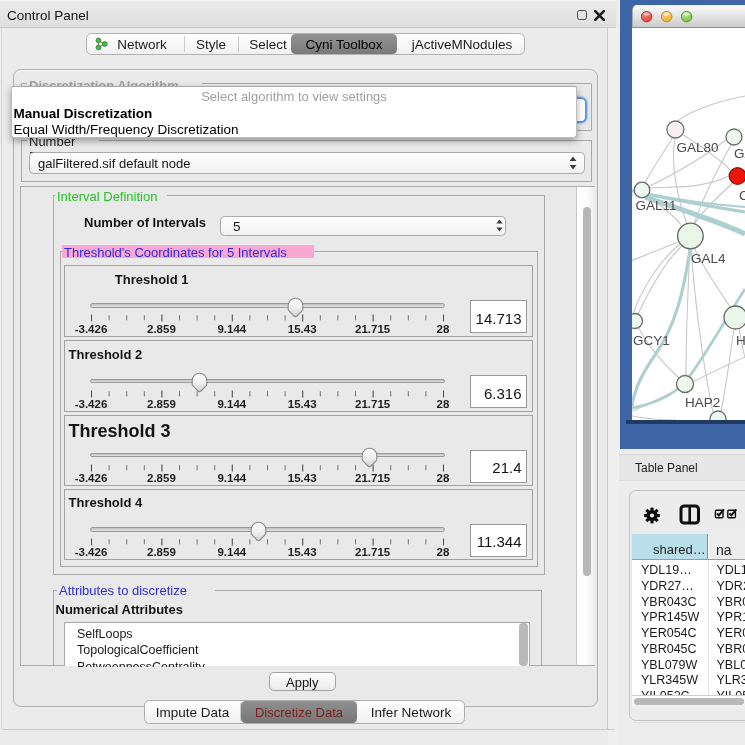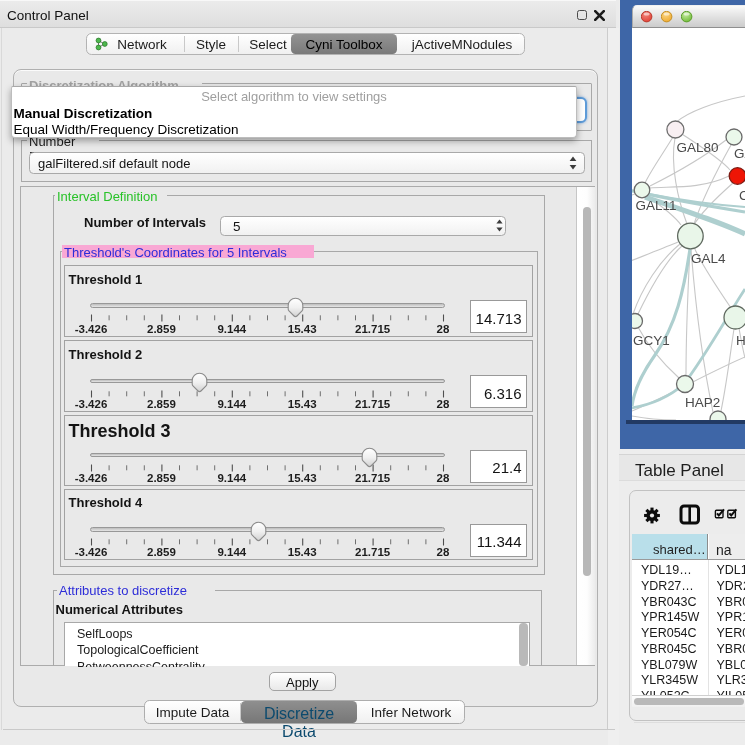--- a/index.html
+++ b/index.html
@@ -53,21 +53,21 @@
 <div class="abs" style="left:84px;top:215px;width:150px;height:14px;font-size:13px;font-weight:bold;color:#141414;">Number of Intervals</div>
 <div class="abs" style="left:220px;top:216px;width:285.5px;height:20px;background:linear-gradient(#ffffff,#f1f1f1);border:1px solid #a9a9a9;border-radius:4.5px;"></div>
 <div class="abs" style="left:233px;top:219px;width:30px;height:15px;font-size:13.5px;color:#141414;">5</div>
 <svg class="abs" style="left:494px;top:218px;" width="11" height="15" viewBox="0 0 11 15">
     <path d="M5.5,1.5 L8.6,5.5 L2.4,5.5 Z" fill="#3c3c3c"></path>
     <path d="M5.5,13.5 L8.6,9.5 L2.4,9.5 Z" fill="#3c3c3c"></path>
   </svg>
 <div class="abs" style="left:59.5px;top:250.5px;width:478.5px;height:316px;border:1px solid #a8a8a8;"></div>
 <div class="abs" style="left:62px;top:244.5px;width:252px;height:13px;background:#f9a8d4;padding:0 2px;font-size:13px;color:#2d2dd8;">Threshold's Coordinates for 5 Intervals</div>
 <div class="abs" style="left:64px;top:265.2px;width:468.5px;height:71.5px;border:1px solid #a2a2a2;"></div>
-<div class="abs" style="left:68.5px;top:271.7px;width:120px;height:14px;font-size:13px;font-weight:bold;color:#141414;">Threshold 1</div>
+<div class="abs" style="left:68.5px;top:271.7px;width:120px;height:14px;font-size:13px;font-weight:bold;color:#141414;text-align:right;">Threshold 1</div>
 <div class="abs" style="left:89.5px;top:303.4px;width:355px;height:4.8px;background:linear-gradient(#bdbdbd,#e6e6e6);border:1px solid #989898;border-radius:2.5px;"></div>
 <svg class="abs" style="left:89.5px;top:314.4px;" width="356" height="8" viewBox="0 0 356 8">
     <line x1="1.5" y1="0.5" x2="1.5" y2="7.5" stroke="#4f4f4f" stroke-width="1.1"></line>
     <line x1="19.1" y1="1.3" x2="19.1" y2="6.3" stroke="#6f6f6f" stroke-width="1"></line>
     <line x1="36.7" y1="1.3" x2="36.7" y2="6.3" stroke="#6f6f6f" stroke-width="1"></line>
     <line x1="54.3" y1="1.3" x2="54.3" y2="6.3" stroke="#6f6f6f" stroke-width="1"></line>
     <line x1="71.9" y1="0.5" x2="71.9" y2="7.5" stroke="#4f4f4f" stroke-width="1.1"></line>
     <line x1="89.5" y1="1.3" x2="89.5" y2="6.3" stroke="#6f6f6f" stroke-width="1"></line>
     <line x1="107.1" y1="1.3" x2="107.1" y2="6.3" stroke="#6f6f6f" stroke-width="1"></line>
     <line x1="124.7" y1="1.3" x2="124.7" y2="6.3" stroke="#6f6f6f" stroke-width="1"></line>
@@ -242,21 +242,21 @@
 <div class="abs" style="left:77px;top:626.5px;width:300px;height:14px;font-size:12.5px;color:#1a1a1a;">SelfLoops</div>
 <div class="abs" style="left:77px;top:643px;width:300px;height:14px;font-size:12.5px;color:#1a1a1a;">TopologicalCoefficient</div>
 <div class="abs" style="left:77px;top:659.5px;width:300px;height:7px;font-size:12.5px;color:#1a1a1a;overflow:hidden;">BetweennessCentrality</div>
 <div class="abs" style="left:519px;top:622.5px;width:8.5px;height:43px;background:#b9b9b9;border-radius:4px;"></div>
 <div class="abs" style="left:269px;top:672px;width:66.5px;height:19px;background:linear-gradient(#ffffff,#e9e9e9);border:1px solid #a3a3a3;border-radius:5px;"></div>
 <div class="abs" style="left:269px;top:675px;width:66.5px;height:14px;text-align:center;font-size:13px;color:#141414;">Apply</div>
 <div class="abs" style="left:144px;top:700px;width:321px;height:24px;background:linear-gradient(#ffffff,#f0f0f0);border:1px solid #adadad;border-radius:5.5px;"></div>
 <div class="abs" style="left:241px;top:701px;width:116px;height:22px;background:linear-gradient(#8f8f8f,#777777);border-radius:4.5px;"></div>
 <div class="abs" style="left:240px;top:703px;width:1px;height:18px;background:#c9c9c9;"></div>
 <div class="abs" style="left:152px;top:705px;width:81px;height:15px;text-align:center;font-size:13.5px;color:#1b1b1b;">Impute Data</div>
-<div class="abs" style="left:245px;top:705px;width:108px;height:15px;text-align:center;font-size:16px;color:#0c4a6e;">Discretize Data</div>
+<div class="abs" style="left:245px;top:705px;width:108px;height:15px;text-align:center;font-size:13px;color:#7f1d1d;">Discretize Data</div>
 <div class="abs" style="left:361px;top:705px;width:100px;height:15px;text-align:center;font-size:13.5px;color:#1b1b1b;">Infer Network</div>
 <div class="abs" style="left:3px;top:729px;width:612px;height:1px;background:#c9c9c9;"></div>
 <div class="abs" style="left:11px;top:86px;width:566px;height:51.5px;background:#fff;border:1px solid #bdbdbd;border-top-color:#a9a9a9;border-radius:2px 2px 4px 4px;box-shadow:0 3px 7px rgba(0,0,0,0.35);"></div>
 <div class="abs" style="left:11px;top:89px;width:566px;height:13px;text-align:center;font-size:13px;color:#9f9f9f;">Select algorithm to view settings</div>
 <div class="abs" style="left:13.5px;top:106px;width:400px;height:14px;font-size:13.5px;font-weight:bold;color:#000;">Manual Discretization</div>
 <div class="abs" style="left:13.5px;top:122px;width:400px;height:14px;font-size:13.5px;color:#000;">Equal Width/Frequency Discretization</div>
 <div class="abs" style="left:620px;top:0;width:125px;height:449px;background:#3e66a7;"></div>
 <div class="abs" style="left:626px;top:419.5px;width:119px;height:4.5px;background:#223a63;"></div>
 <div class="abs" style="left:632px;top:5px;width:113px;height:22.5px;background:linear-gradient(#fafafa,#d9d9d9 70%,#cccccc);border-top:1px solid #f0f0f0;border-left:1px solid #aaa;border-bottom:1px solid #8f8f8f;border-top-left-radius:5px;"></div>
 <svg class="abs" style="left:641.1999999999999px;top:11.2px;" width="12" height="12" viewBox="0 0 12 12">
@@ -329,21 +329,21 @@
     <text x="676.5" y="151.5" font-size="13.5" fill="#4a4a4a" font-family="Liberation Sans">GAL80</text>
     <text x="734" y="158" font-size="13.5" fill="#4a4a4a" font-family="Liberation Sans">GA</text>
     <text x="739" y="199.5" font-size="13.5" fill="#4a4a4a" font-family="Liberation Sans">C</text>
     <text x="635.5" y="209.5" font-size="13.5" fill="#4a4a4a" font-family="Liberation Sans">GAL11</text>
     <text x="691" y="262.5" font-size="13.5" fill="#4a4a4a" font-family="Liberation Sans">GAL4</text>
     <text x="633" y="344.5" font-size="13.5" fill="#4a4a4a" font-family="Liberation Sans">GCY1</text>
     <text x="736" y="344.5" font-size="13.5" fill="#4a4a4a" font-family="Liberation Sans">H</text>
     <text x="685" y="406.5" font-size="13.5" fill="#4a4a4a" font-family="Liberation Sans">HAP2</text>
   </svg>
 <div class="abs" style="left:619px;top:453.5px;width:126px;height:27.5px;background:#e7e7e7;border-top:1px solid #d4d4d4;border-bottom:1px solid #dcdcdc;"></div>
-<div class="abs" style="left:635px;top:461px;width:100px;height:15px;font-size:17px;color:#1d1d1d;">Table Panel</div>
+<div class="abs" style="left:635px;top:461px;width:100px;height:15px;font-size:12px;color:#1d1d1d;">Table Panel</div>
 <div class="abs" style="left:629px;top:490px;width:126px;height:231px;background:#ececec;border:1px solid #c2c2c2;border-radius:7px;"></div>
 <div class="abs" style="left:634px;top:722px;width:111px;height:1px;background:#dedede;"></div>
 <svg class="abs" style="left:640px;top:502px;" width="105" height="26" viewBox="0 0 105 26">
     <g fill="#0d0d0d">
       <circle cx="12" cy="13.5" r="5.6"></circle>
       <g stroke="#0d0d0d" stroke-width="3.1">
         <line x1="12" y1="5.6" x2="12" y2="21.4"></line>
         <line x1="4.1" y1="13.5" x2="19.9" y2="13.5"></line>
         <line x1="6.4" y1="7.9" x2="17.6" y2="19.1"></line>
         <line x1="6.4" y1="19.1" x2="17.6" y2="7.9"></line>

